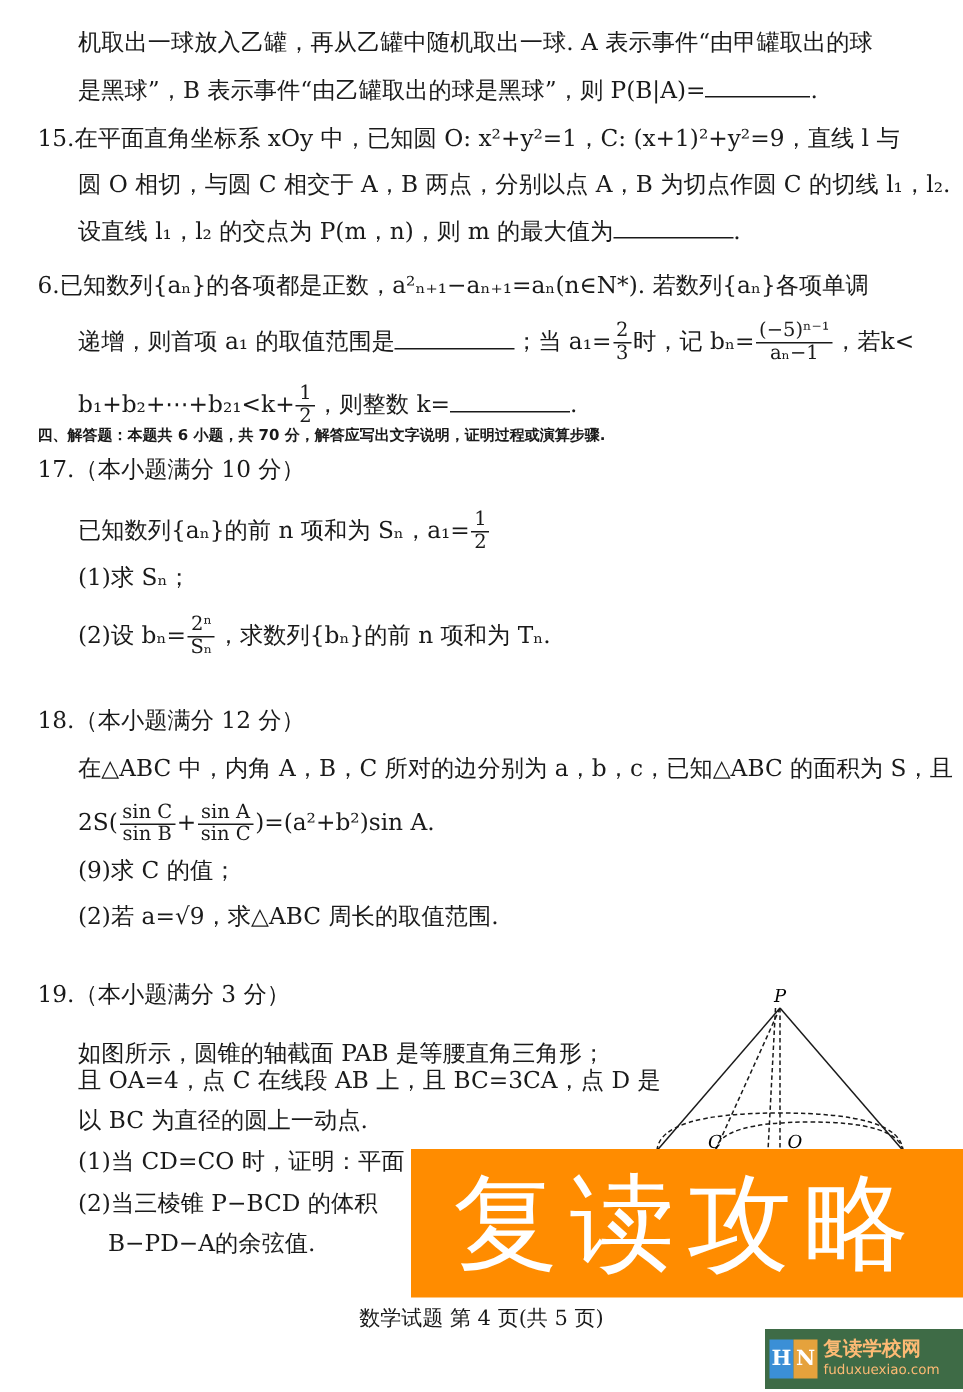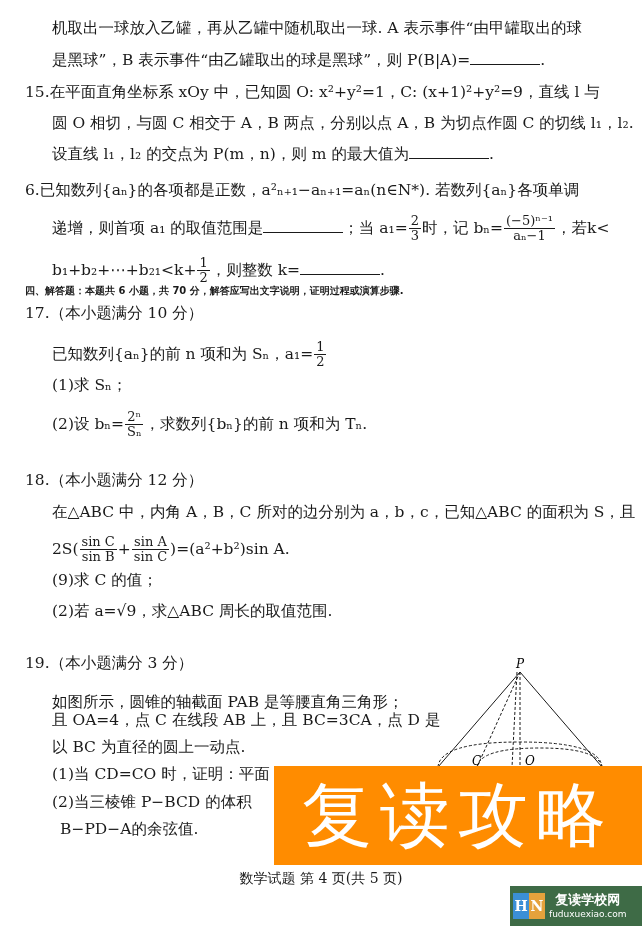--- a/index.html
+++ b/index.html
@@ -24,21 +24,21 @@
     font-size: 70px; line-height: 99px; text-align: center; letter-spacing: 8px;
   }
   .footer { position: absolute; top: 870px; left: 0; width: 642px; text-align: center; font-size: 14px; }
   .logo {
     position: absolute; left: 510px; top: 886px; width: 132px; height: 40px;
     background: #3e6b46; display: flex; align-items: center;
   }
   .logo .hn { display: flex; margin-left: 3px; }
   .logo .h { width: 16px; height: 26px; background: #3b8fd6; color: #fff; font: bold 14px "DejaVu Serif", serif; text-align: center; line-height: 26px; }
   .logo .n2 { width: 16px; height: 26px; background: #e5a23c; color: #fff; font: bold 14px "DejaVu Serif", serif; text-align: center; line-height: 26px; }
-  .logo .txt { margin-left: 4px; color: #ffffff; font-family: "DejaVu Sans", sans-serif; text-align: center; }
+  .logo .txt { margin-left: 4px; color: #fdba74; font-family: "DejaVu Sans", sans-serif; }
   .logo .t1 { font-size: 13px; font-weight: bold; line-height: 16px; }
   .logo .t2 { font-size: 9px; line-height: 12px; }
   .figure { position: absolute; left: 420px; top: 650px; width: 222px; height: 120px; }
 </style>
 </head>
 <body>
 
 <div class="line ind" style="top:18px">机取出一球放入乙罐，再从乙罐中随机取出一球. A 表示事件“由甲罐取出的球</div>
 <div class="line ind" style="top:50px">
   <span>是黑球”，B 表示事件“由乙罐取出的球是黑球”，则 P(B|A)=</span><span class="blank" style="width:70px"></span>.
@@ -101,21 +101,21 @@
 </div>
 <div class="line ind" style="top:570px">(9)求 C 的值；</div>
 <div class="line ind" style="top:601px">(2)若 a=√9，求△ABC 周长的取值范围.</div>
 
 <div class="line num" style="top:653px">19.（本小题满分 3 分）</div>
 <div class="line ind" style="top:692px">如图所示，圆锥的轴截面 PAB 是等腰直角三角形；</div>
 <div class="line ind" style="top:710px">且 OA=4，点 C 在线段 AB 上，且 BC=3CA，点 D 是</div>
 <div class="line ind" style="top:737px">以 BC 为直径的圆上一动点.</div>
 <div class="line ind" style="top:764px">(1)当 CD=CO 时，证明：平面 PAD⊥平面 POD</div>
 <div class="line ind" style="top:792px">(2)当三棱锥 P−BCD 的体积</div>
-<div class="line" style="top:819px; left:60px">B−PD−A的余弦值.</div>
+<div class="line" style="top:819px; left:72px">B−PD−A的余弦值.</div>
 
 <div class="figure">
   <svg width="222" height="120" viewBox="0 0 222 120">
     <g stroke="#1a1a1a" fill="none" stroke-width="1">
       <line x1="100" y1="22" x2="18" y2="117"></line>
       <line x1="100" y1="22" x2="182" y2="117"></line>
       <line x1="100" y1="22" x2="100" y2="117" stroke-dasharray="3,2"></line>
       <line x1="100" y1="22" x2="57" y2="117" stroke-dasharray="3,2"></line>
       <line x1="97" y1="22" x2="92" y2="117" stroke-dasharray="3,2"></line>
       <line x1="18" y1="117" x2="182" y2="117" stroke-dasharray="3,2"></line>

